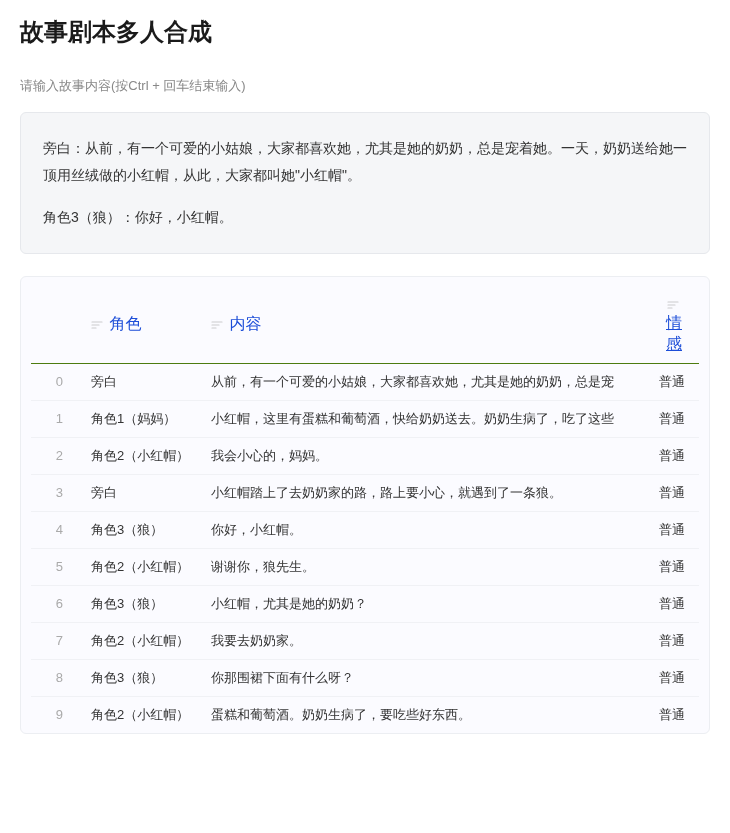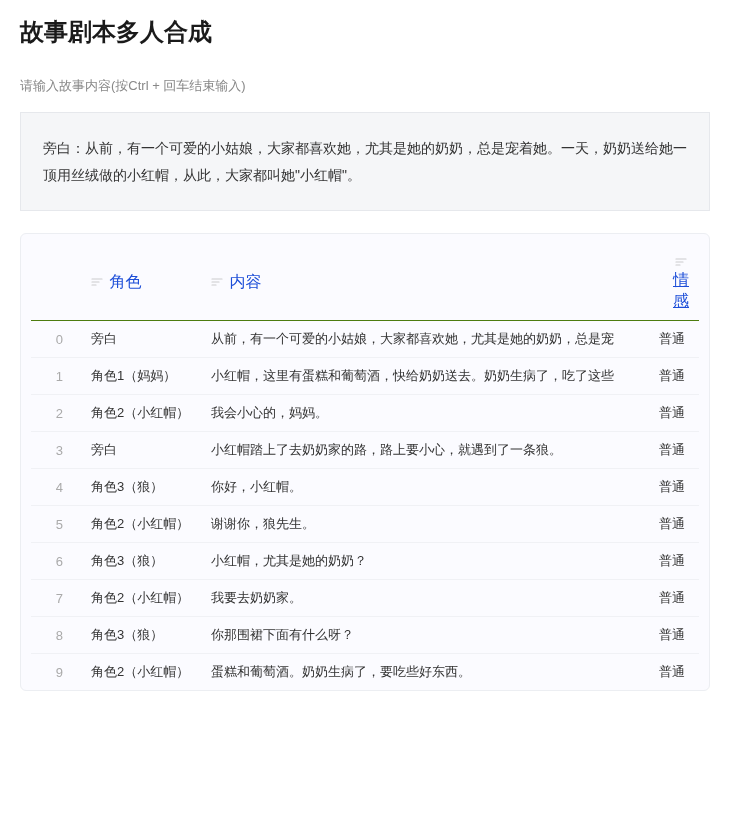--- a/index.html
+++ b/index.html
@@ -20,21 +20,21 @@
       color: #1a1a1a;
     }
     .subtitle {
       font-size: 13px;
       color: #888;
       margin-bottom: 17px;
     }
     .story-box {
       background: #f5f6f8;
       border: 1px solid #e6e8ec;
-      border-radius: 0;
+      border-radius: 6px;
       padding: 22px 22px;
       margin-bottom: 22px;
       font-size: 14px;
       line-height: 1.9;
       color: #333;
     }
     .story-box p {
       margin-bottom: 16px;
     }
     .story-box p:last-child {
@@ -63,21 +63,21 @@
     th.col-idx {
       width: 50px;
       text-align: right;
       padding-right: 18px;
     }
     th.col-role {
       width: 120px;
     }
     th.col-emotion {
       width: 50px;
-      text-align: right;
+      text-align: center;
       text-decoration: underline;
     }
     td {
       padding: 9px 10px;
       border-bottom: 1px solid #f0f1f5;
       color: #333;
       white-space: nowrap;
       overflow: hidden;
       text-overflow: ellipsis;
     }
@@ -105,20 +105,21 @@
     }
   </style>
 </head>
 <body>
 
 <h1 class="page-title">故事剧本多人合成</h1>
 <div class="subtitle">请输入故事内容(按Ctrl + 回车结束输入)</div>
 
 <div class="story-box">
   <p>旁白：从前，有一个可爱的小姑娘，大家都喜欢她，尤其是她的奶奶，总是宠着她。一天，奶奶送给她一顶用丝绒做的小红帽，从此，大家都叫她"小红帽"。</p>
+  <p>角色3（狼）：你好，小红帽。</p>
 </div>
 
 <div class="table-wrap">
   <table>
     <thead>
       <tr>
         <th class="col-idx"></th>
         <th class="col-role">
           <span class="sort-icon">
             <svg viewBox="0 0 12 12" width="12" height="12">

